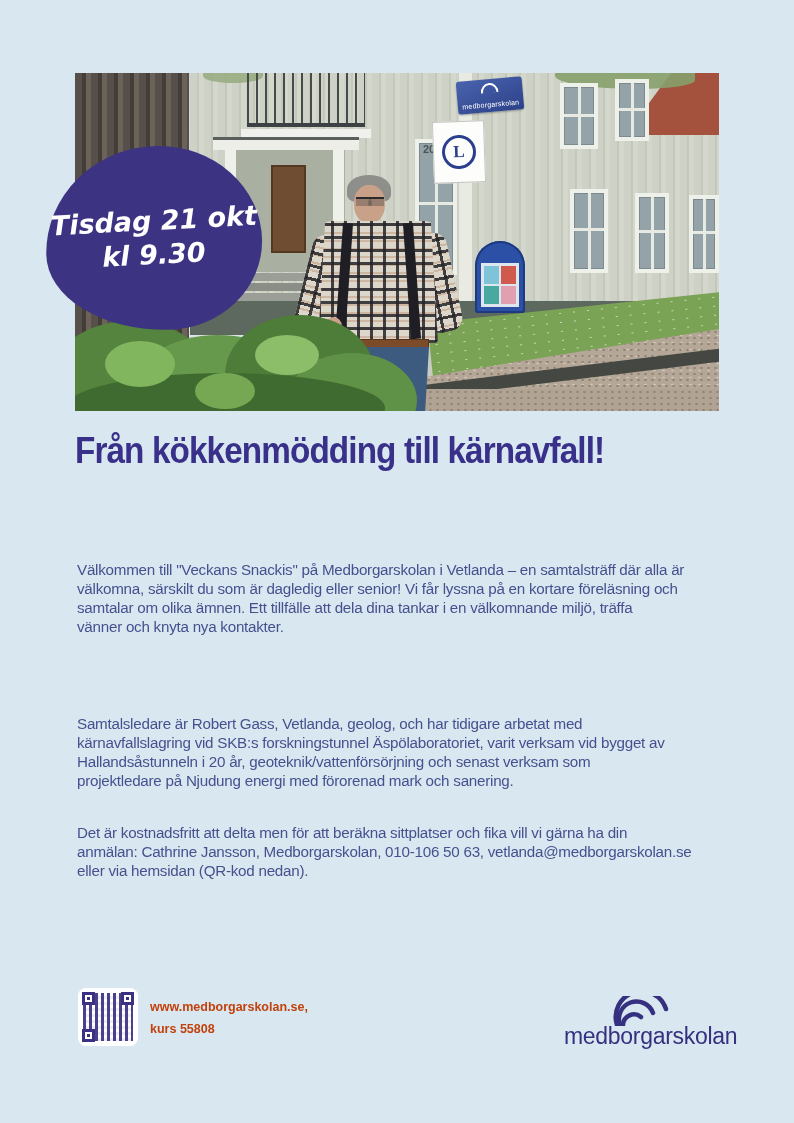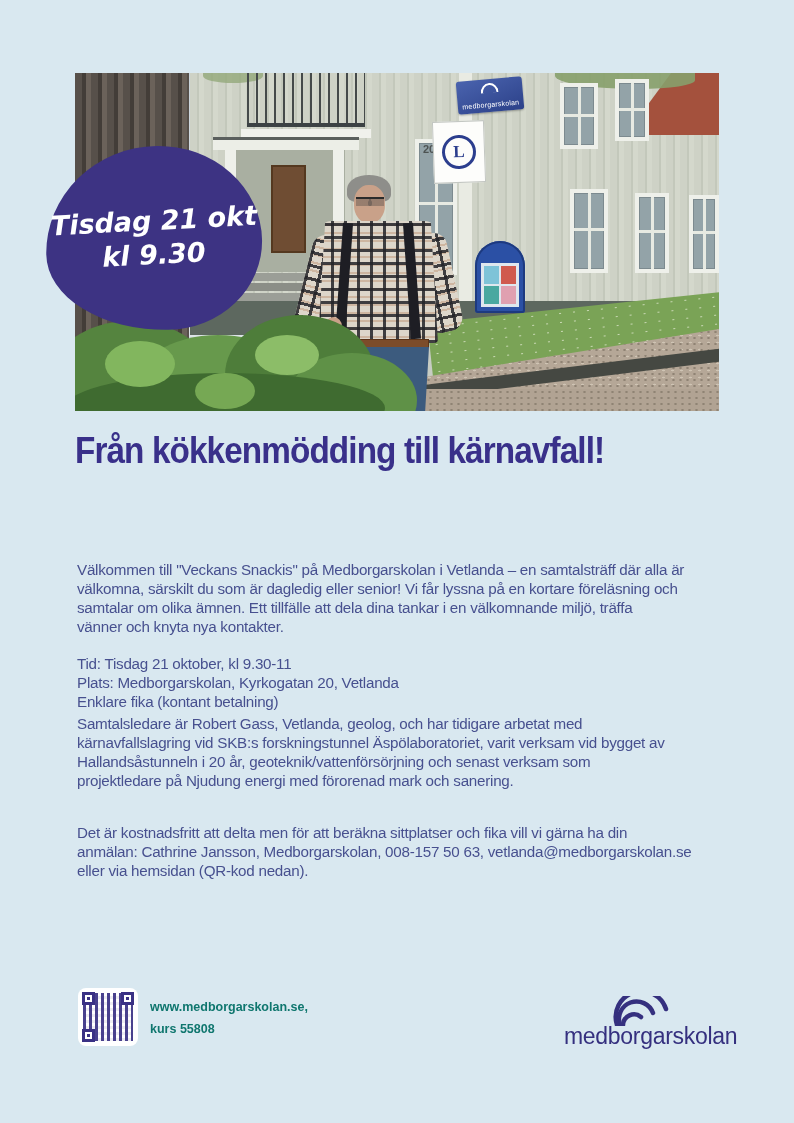--- a/index.html
+++ b/index.html
@@ -106,21 +106,21 @@
   .qr-card { position:absolute; left:78px; top:988px; width:60px; height:58px; background:#ffffff; border-radius:8px; }
   .qr { position:absolute; inset:5px;
     background-image:
       repeating-linear-gradient(0deg,#3a3185 0 3px, transparent 3px 6px),
       repeating-linear-gradient(90deg,#3a3185 0 3px, rgba(255,255,255,.9) 3px 6px);
     background-blend-mode:lighten; opacity:.92; }
   .qr-finder { position:absolute; width:13px; height:13px; border:3px solid #3a3185; background:#fff; }
   .qr-finder::after { content:""; position:absolute; inset:2px; background:#3a3185; }
   .qr-f1 { left:4px; top:4px; } .qr-f2 { right:4px; top:4px; } .qr-f3 { left:4px; bottom:4px; }
   .qr-caption { position:absolute; left:150px; top:996px; font-size:12.5px; font-weight:bold;
-    color:#0f766e; line-height:22px; }
+    color:#c2410c; line-height:22px; }
   .logo { position:absolute; left:564px; top:996px; width:175px; height:54px; }
   .logo svg { position:absolute; left:46px; top:0; }
   .logo-text { position:absolute; left:0; top:27px; font-size:23px; color:#35307f; letter-spacing:-.3px; }
 </style>
 </head>
 <body>
 
 <div class="page">
 
   <div class="photo">
@@ -206,29 +206,26 @@
   <div class="blob">
     <div class="blob-text blob-l1">Tisdag 21 okt</div>
     <div class="blob-text blob-l2">kl 9.30</div>
   </div>
 
   <h1 class="headline">Från kökkenmödding till kärnavfall!</h1>
   <div class="body-text p2">Välkommen till "Veckans Snackis" på Medborgarskolan i Vetlanda – en samtalsträff där alla är
 välkomna, särskilt du som är dagledig eller senior! Vi får lyssna på en kortare föreläsning och
 samtalar om olika ämnen. Ett tillfälle att dela dina tankar i en välkomnande miljö, träffa
 vänner och knyta nya kontakter.</div>
-  <div class="body-text details">Tid: Tisdag 21 oktober, kl 9.30-11
-Plats: Medborgarskolan, Kyrkogatan 20, Vetlanda
-Enklare fika (kontant betalning)</div>
   <div class="body-text p3">Samtalsledare är Robert Gass, Vetlanda, geolog, och har tidigare arbetat med
 kärnavfallslagring vid SKB:s forskningstunnel Äspölaboratoriet, varit verksam vid bygget av
 Hallandsåstunneln i 20 år, geoteknik/vattenförsörjning och senast verksam som
 projektledare på Njudung energi med förorenad mark och sanering.</div>
   <div class="body-text p4">Det är kostnadsfritt att delta men för att beräkna sittplatser och fika vill vi gärna ha din
-anmälan: Cathrine Jansson, Medborgarskolan, 008-157 50 63, vetlanda@medborgarskolan.se
+anmälan: Cathrine Jansson, Medborgarskolan, 010-106 50 63, vetlanda@medborgarskolan.se
 eller via hemsidan (QR-kod nedan).</div>
 
   <div class="qr-card">
     <div class="qr"></div>
     <div class="qr-finder qr-f1"></div>
     <div class="qr-finder qr-f2"></div>
     <div class="qr-finder qr-f3"></div>
   </div>
   <div class="qr-caption">
     <div>www.medborgarskolan.se,</div>

